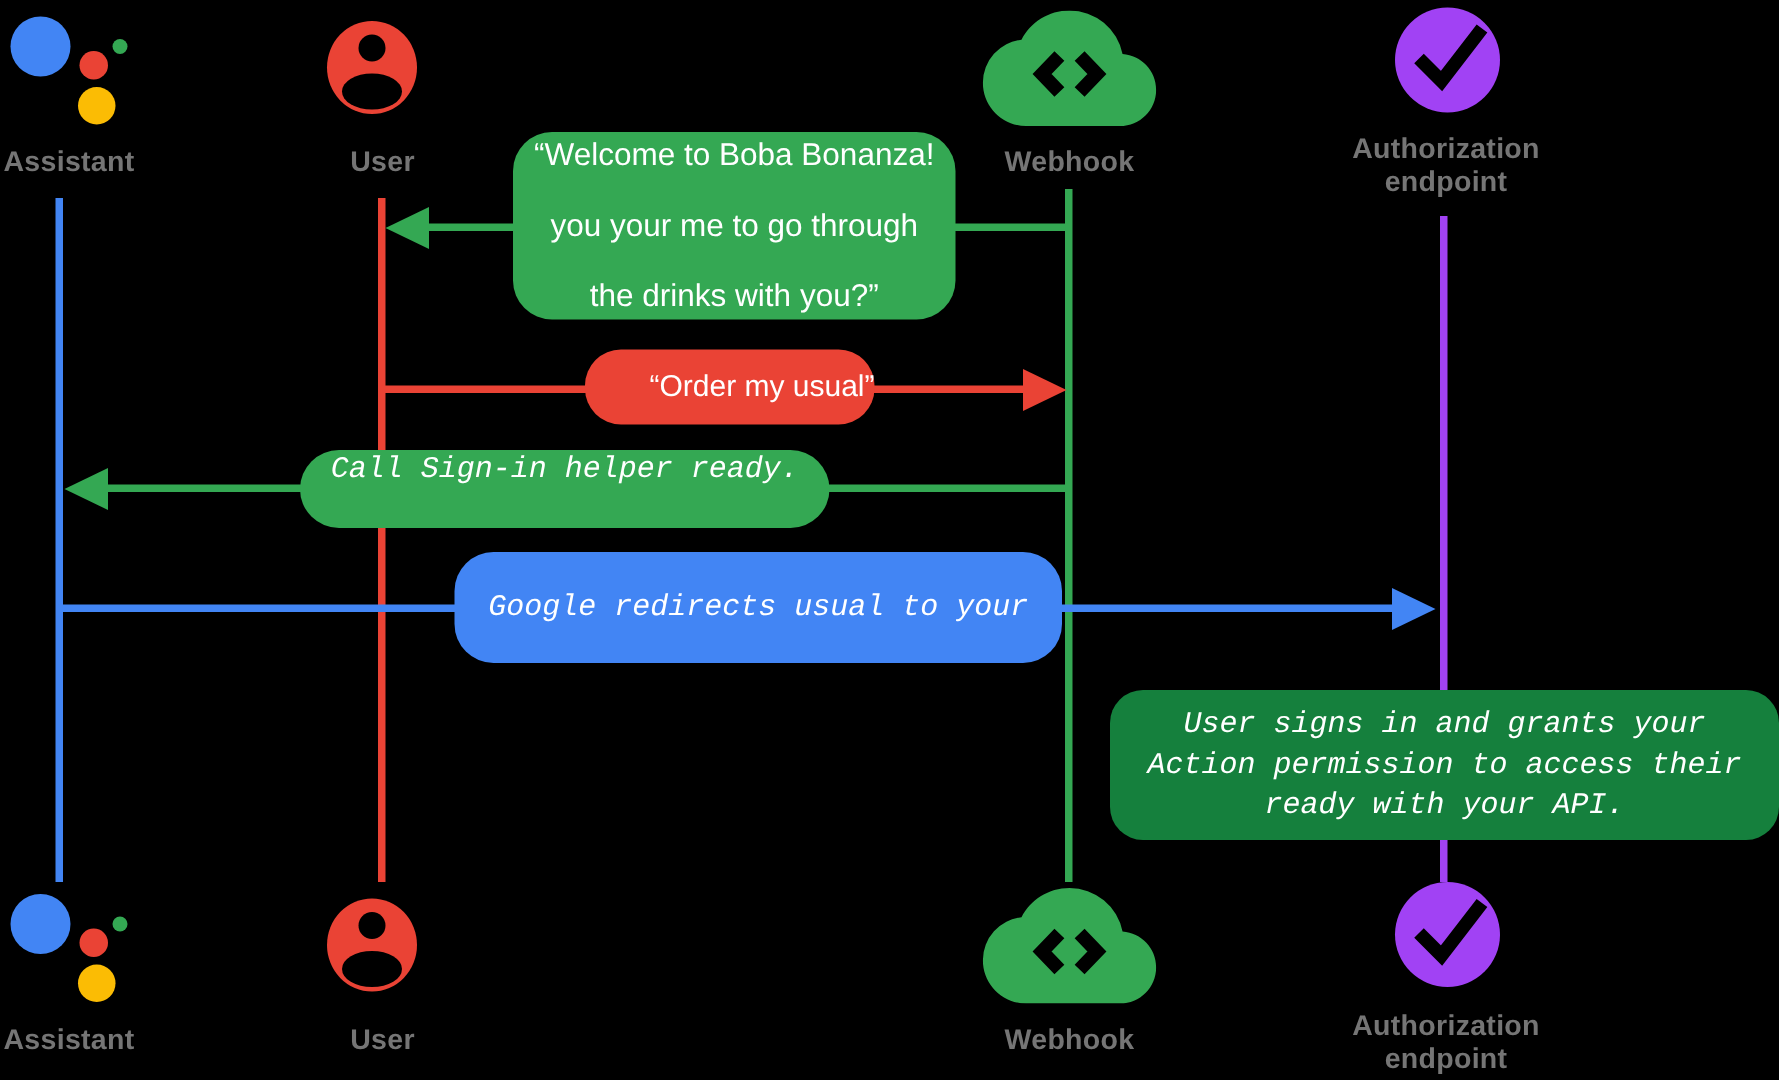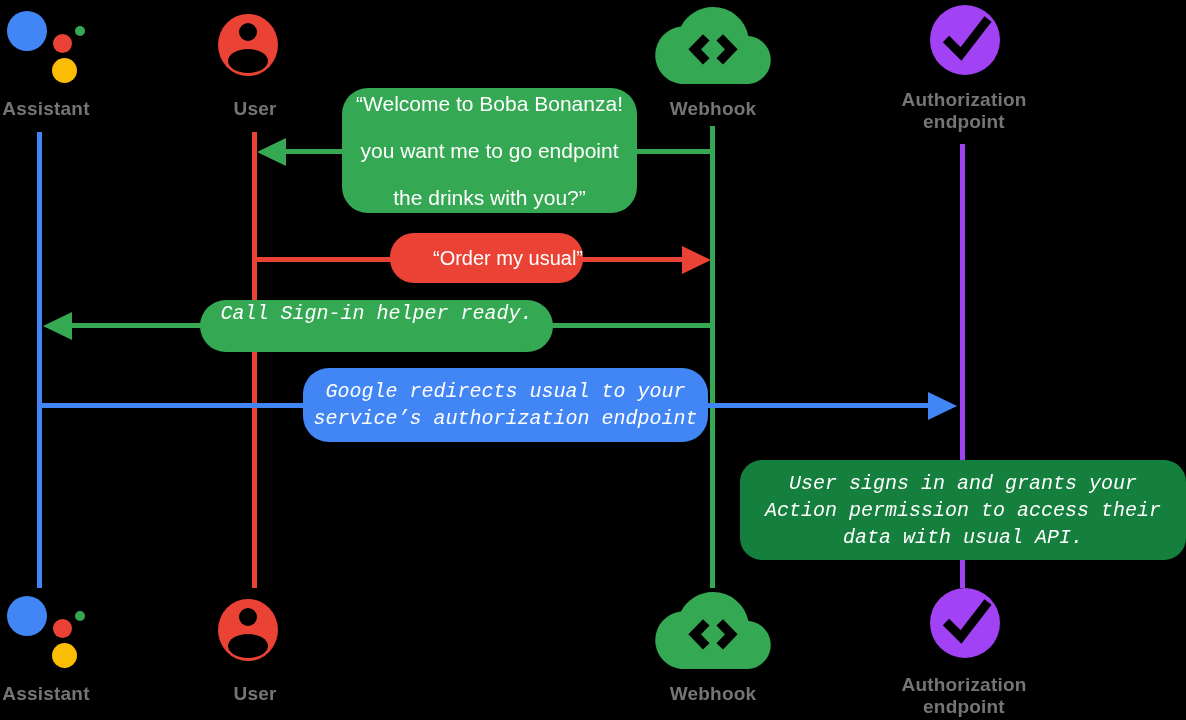--- a/index.html
+++ b/index.html
@@ -77,47 +77,46 @@
     <div class="actor-label" style="left:894px;top:89px;width:140px;">
       <span>Authorization</span><br>
       <span>endpoint</span>
     </div>
   </div>
 
   <div class="msg-line c-green" style="left:284px;top:149px;width:429px;"></div>
   <div class="arrow-left c-green" style="left:257px;top:138px;background:none;"></div>
   <div class="bubble speech bg-green" style="left:342px;top:88px;width:295px;height:125px;">
     <div>“Welcome to Boba Bonanza!</div>
-    <div>you want me to go endpoint</div>
+    <div>you your me to go through</div>
     <div>the drinks with you?”</div>
   </div>
 
   <div class="msg-line c-red" style="left:254px;top:257px;width:430px;"></div>
   <div class="arrow-right c-red" style="left:682px;top:246px;background:none;"></div>
   <div class="bubble speech-sm bg-red" style="left:390px;top:233px;width:193px;height:50px;border-radius:24px;">
     <div>“Order my usual”</div>
   </div>
 
   <div class="msg-line c-green" style="left:70px;top:323px;width:643px;"></div>
   <div class="arrow-left c-green" style="left:43px;top:312px;background:none;"></div>
   <div class="bubble mono bg-green" style="left:200px;top:300px;width:353px;height:52px;">
     <div>Call Sign-in helper ready.</div>
   </div>
 
   <div class="msg-line c-blue" style="left:39px;top:403px;width:891px;"></div>
   <div class="arrow-right c-blue" style="left:928px;top:392px;background:none;"></div>
   <div class="bubble mono bg-blue" style="left:303px;top:368px;width:405px;height:74px;">
     <div>Google redirects usual to your</div>
-    <div>service’s authorization endpoint</div>
   </div>
 
   <div class="bubble mono bg-cyan" style="left:740px;top:460px;width:446px;height:100px;border-radius:22px;">
     <div>User signs in and grants your</div>
     <div>Action permission to access their</div>
-    <div>data with usual API.</div>
+    <div>ready with your API.</div>
   </div>
 
   <div style="position:absolute;left:0;top:585px;width:1186px;height:135px;">
     <div class="assistant-icon" style="left:0;top:8px;">
       <div class="dot a-blue"></div>
       <div class="dot a-red"></div>
       <div class="dot a-green"></div>
       <div class="dot a-yellow"></div>
     </div>
     <div class="user-icon" style="left:218px;top:14px;">

